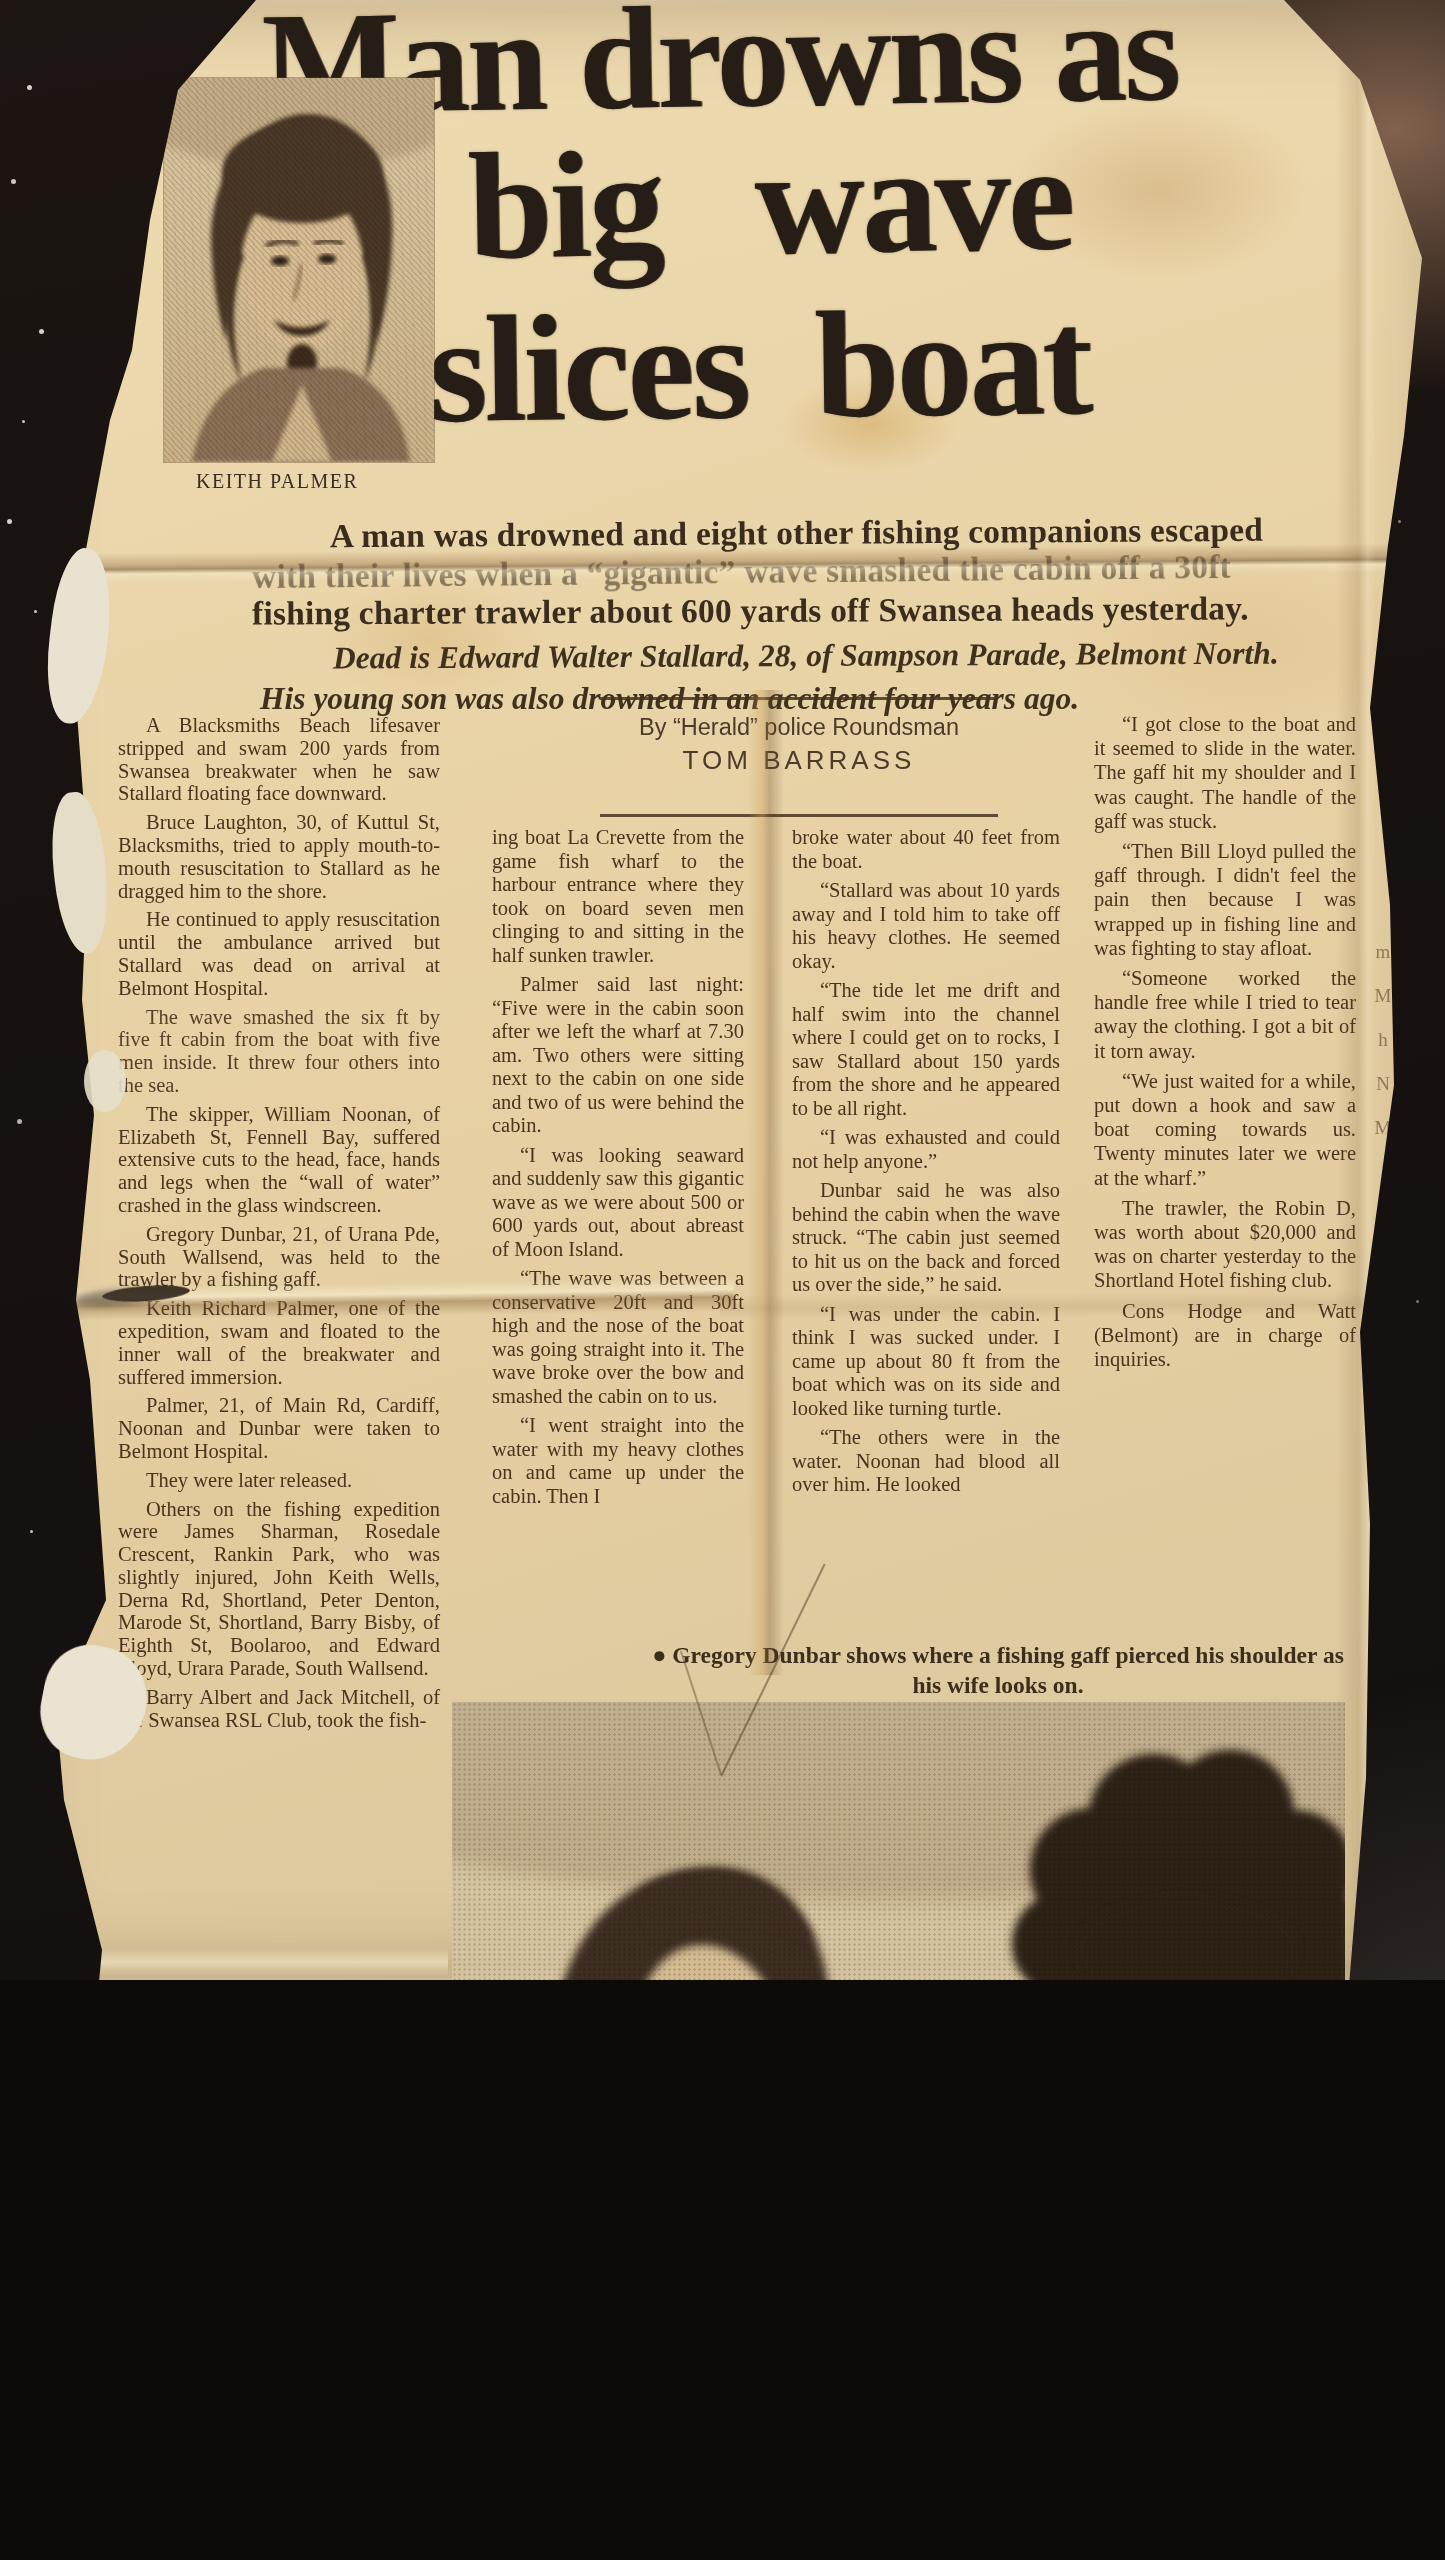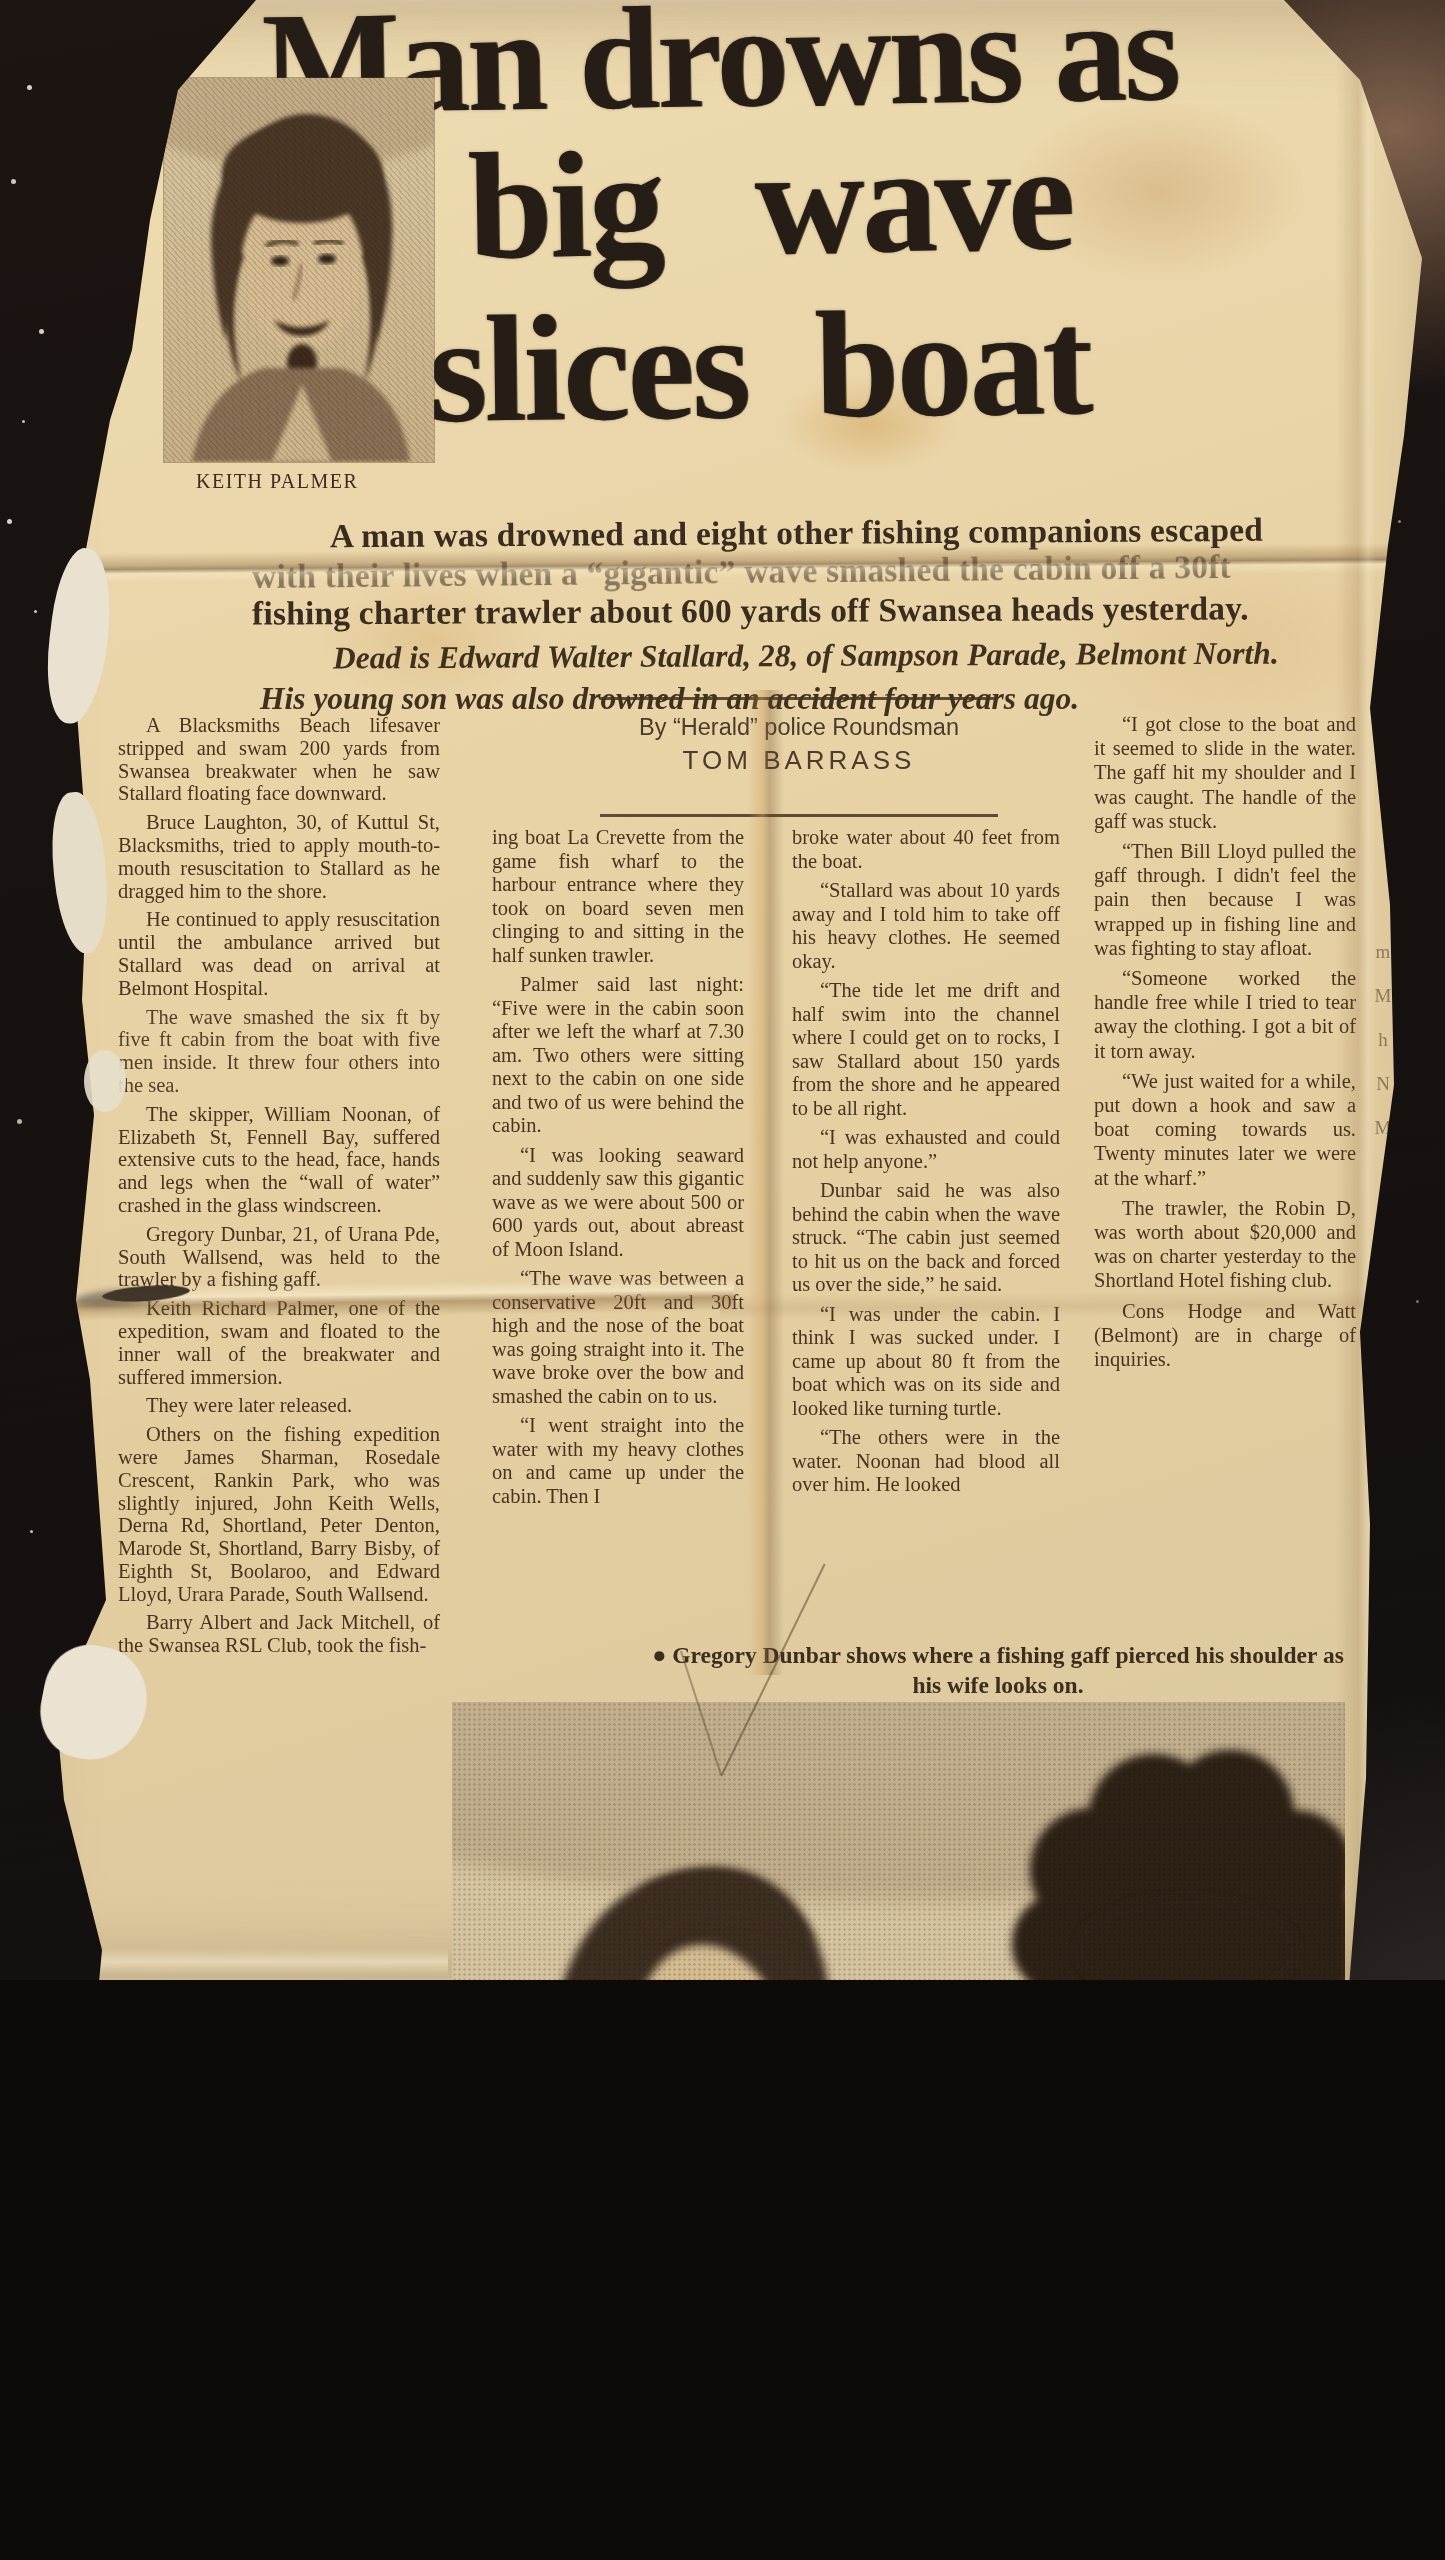--- a/index.html
+++ b/index.html
@@ -185,20 +185,21 @@
     </div>
 
     <div class="col col1">
       <p>A Blacksmiths Beach lifesaver stripped and swam 200 yards from Swansea breakwater when he saw Stallard floating face downward.</p>
       <p>Bruce Laughton, 30, of Kuttul St, Blacksmiths, tried to apply mouth-to-mouth resuscitation to Stallard as he dragged him to the shore.</p>
       <p>He continued to apply resuscitation until the ambulance arrived but Stallard was dead on arrival at Belmont Hospital.</p>
       <p class="fade-mid">The wave smashed the six ft by five ft cabin from the boat with five men inside. It threw four others into the sea.</p>
       <p>The skipper, William Noonan, of Elizabeth St, Fennell Bay, suffered extensive cuts to the head, face, hands and legs when the “wall of water” crashed in the glass windscreen.</p>
       <p>Gregory Dunbar, 21, of Urana Pde, South Wallsend, was held to the trawler by a fishing gaff.</p>
       <p>Keith Richard Palmer, one of the expedition, swam and floated to the inner wall of the breakwater and suffered immersion.</p>
+      <p>Palmer, 21, of Main Rd, Cardiff, Noonan and Dunbar were taken to Belmont Hospital.</p>
       <p>They were later released.</p>
       <p>Others on the fishing expedition were James Sharman, Rosedale Crescent, Rankin Park, who was slightly injured, John Keith Wells, Derna Rd, Shortland, Peter Denton, Marode St, Shortland, Barry Bisby, of Eighth St, Boolaroo, and Edward Lloyd, Urara Parade, South Wallsend.</p>
       <p>Barry Albert and Jack Mitchell, of the Swansea RSL Club, took the fish-</p>
     </div>
     <div class="col col2">
       <p class="noindent">ing boat La Crevette from the game fish wharf to the harbour entrance where they took on board seven men clinging to and sitting in the half sunken trawler.</p>
       <p>Palmer said last night: “Five were in the cabin soon after we left the wharf at 7.30 am. Two others were sitting next to the cabin on one side and two of us were behind the cabin.</p>
       <p>“I was looking seaward and suddenly saw this gigantic wave as we were about 500 or 600 yards out, about abreast of Moon Island.</p>
       <p>“The wave was between a conservative 20ft and 30ft high and the nose of the boat was going straight into it. The wave broke over the bow and smashed the cabin on to us.</p>
       <p>“I went straight into the water with my heavy clothes on and came up under the cabin. Then I</p>

